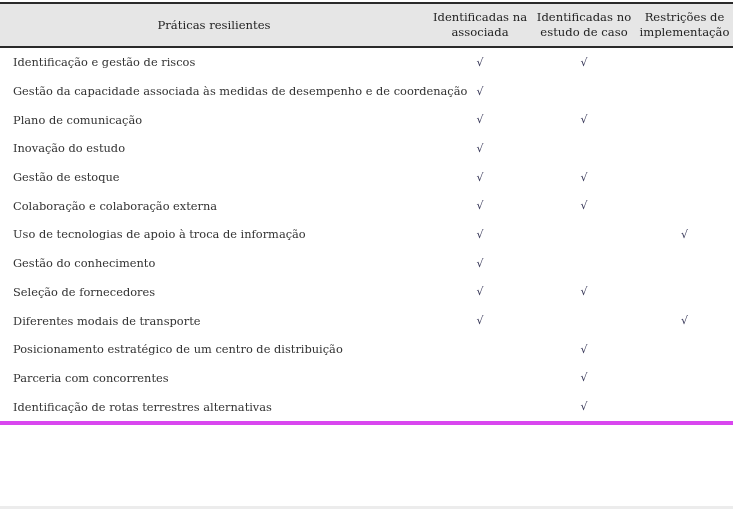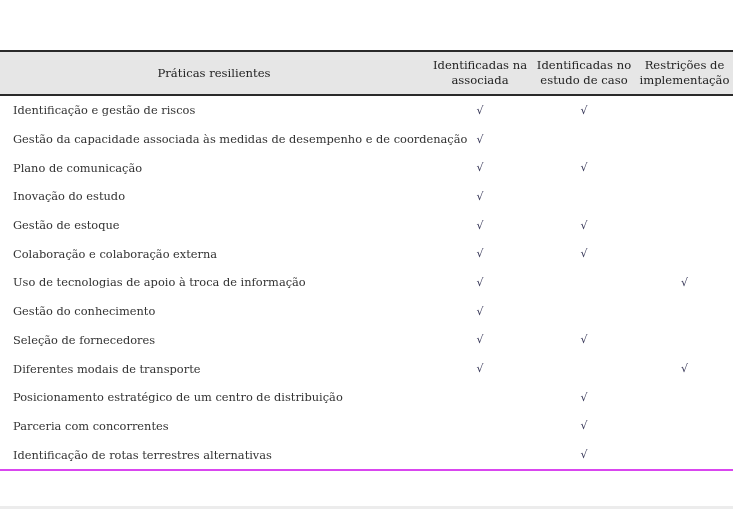--- a/index.html
+++ b/index.html
@@ -1,26 +1,26 @@
 <!DOCTYPE html>
 <html><head>
 <meta charset="utf-8">
 <style>
   html, body { margin: 0; padding: 0; background: #ffffff; }
   body { width: 733px; height: 509px; overflow: hidden; position: relative;
          font-family: "DejaVu Serif", "Liberation Serif", serif; color: #2b2b2b; }
-  .tbl { position: absolute; left: 0; top: 2px; width: 733px; border-collapse: collapse; table-layout: fixed; margin-top: 48px; }
+  .tbl { position: absolute; left: 0; top: 2px; width: 733px; border-collapse: collapse; table-layout: fixed; }
   .tbl thead tr { background: #e6e6e6; }
   .tbl thead th { font-weight: normal; font-size: 11.6px; line-height: 15px; height: 42px;
                   padding: 0; text-align: center; vertical-align: middle; color: #222;
                   border-top: 2px solid #2a2a2a; border-bottom: 2px solid #2a2a2a; }
   .tbl tbody td { height: 28.7px; padding: 0; font-size: 11.4px; vertical-align: middle; color: #333; }
   .tbl tbody td.label { padding-left: 13px; white-space: nowrap; }
   .tbl tbody td.chk { text-align: center; font-family: "DejaVu Sans", sans-serif; font-size: 11px; color: #3a3a5a; }
-  .tbl tbody tr:last-child td { border-bottom: 2px solid #d946ef; }
+  .tbl tbody tr:last-child td { border-bottom: 4px solid #d946ef; }
   .foot { position: absolute; left: 0; top: 506px; width: 733px; height: 3px; background: #ececec; }
   col.c1 { width: 428px; } col.c2 { width: 104px; } col.c3 { width: 104px; } col.c4 { width: 97px; }
 </style>
 </head>
 <body>
 
 <table class="tbl">
   <colgroup>
       <col class="c1">
       <col class="c2">

